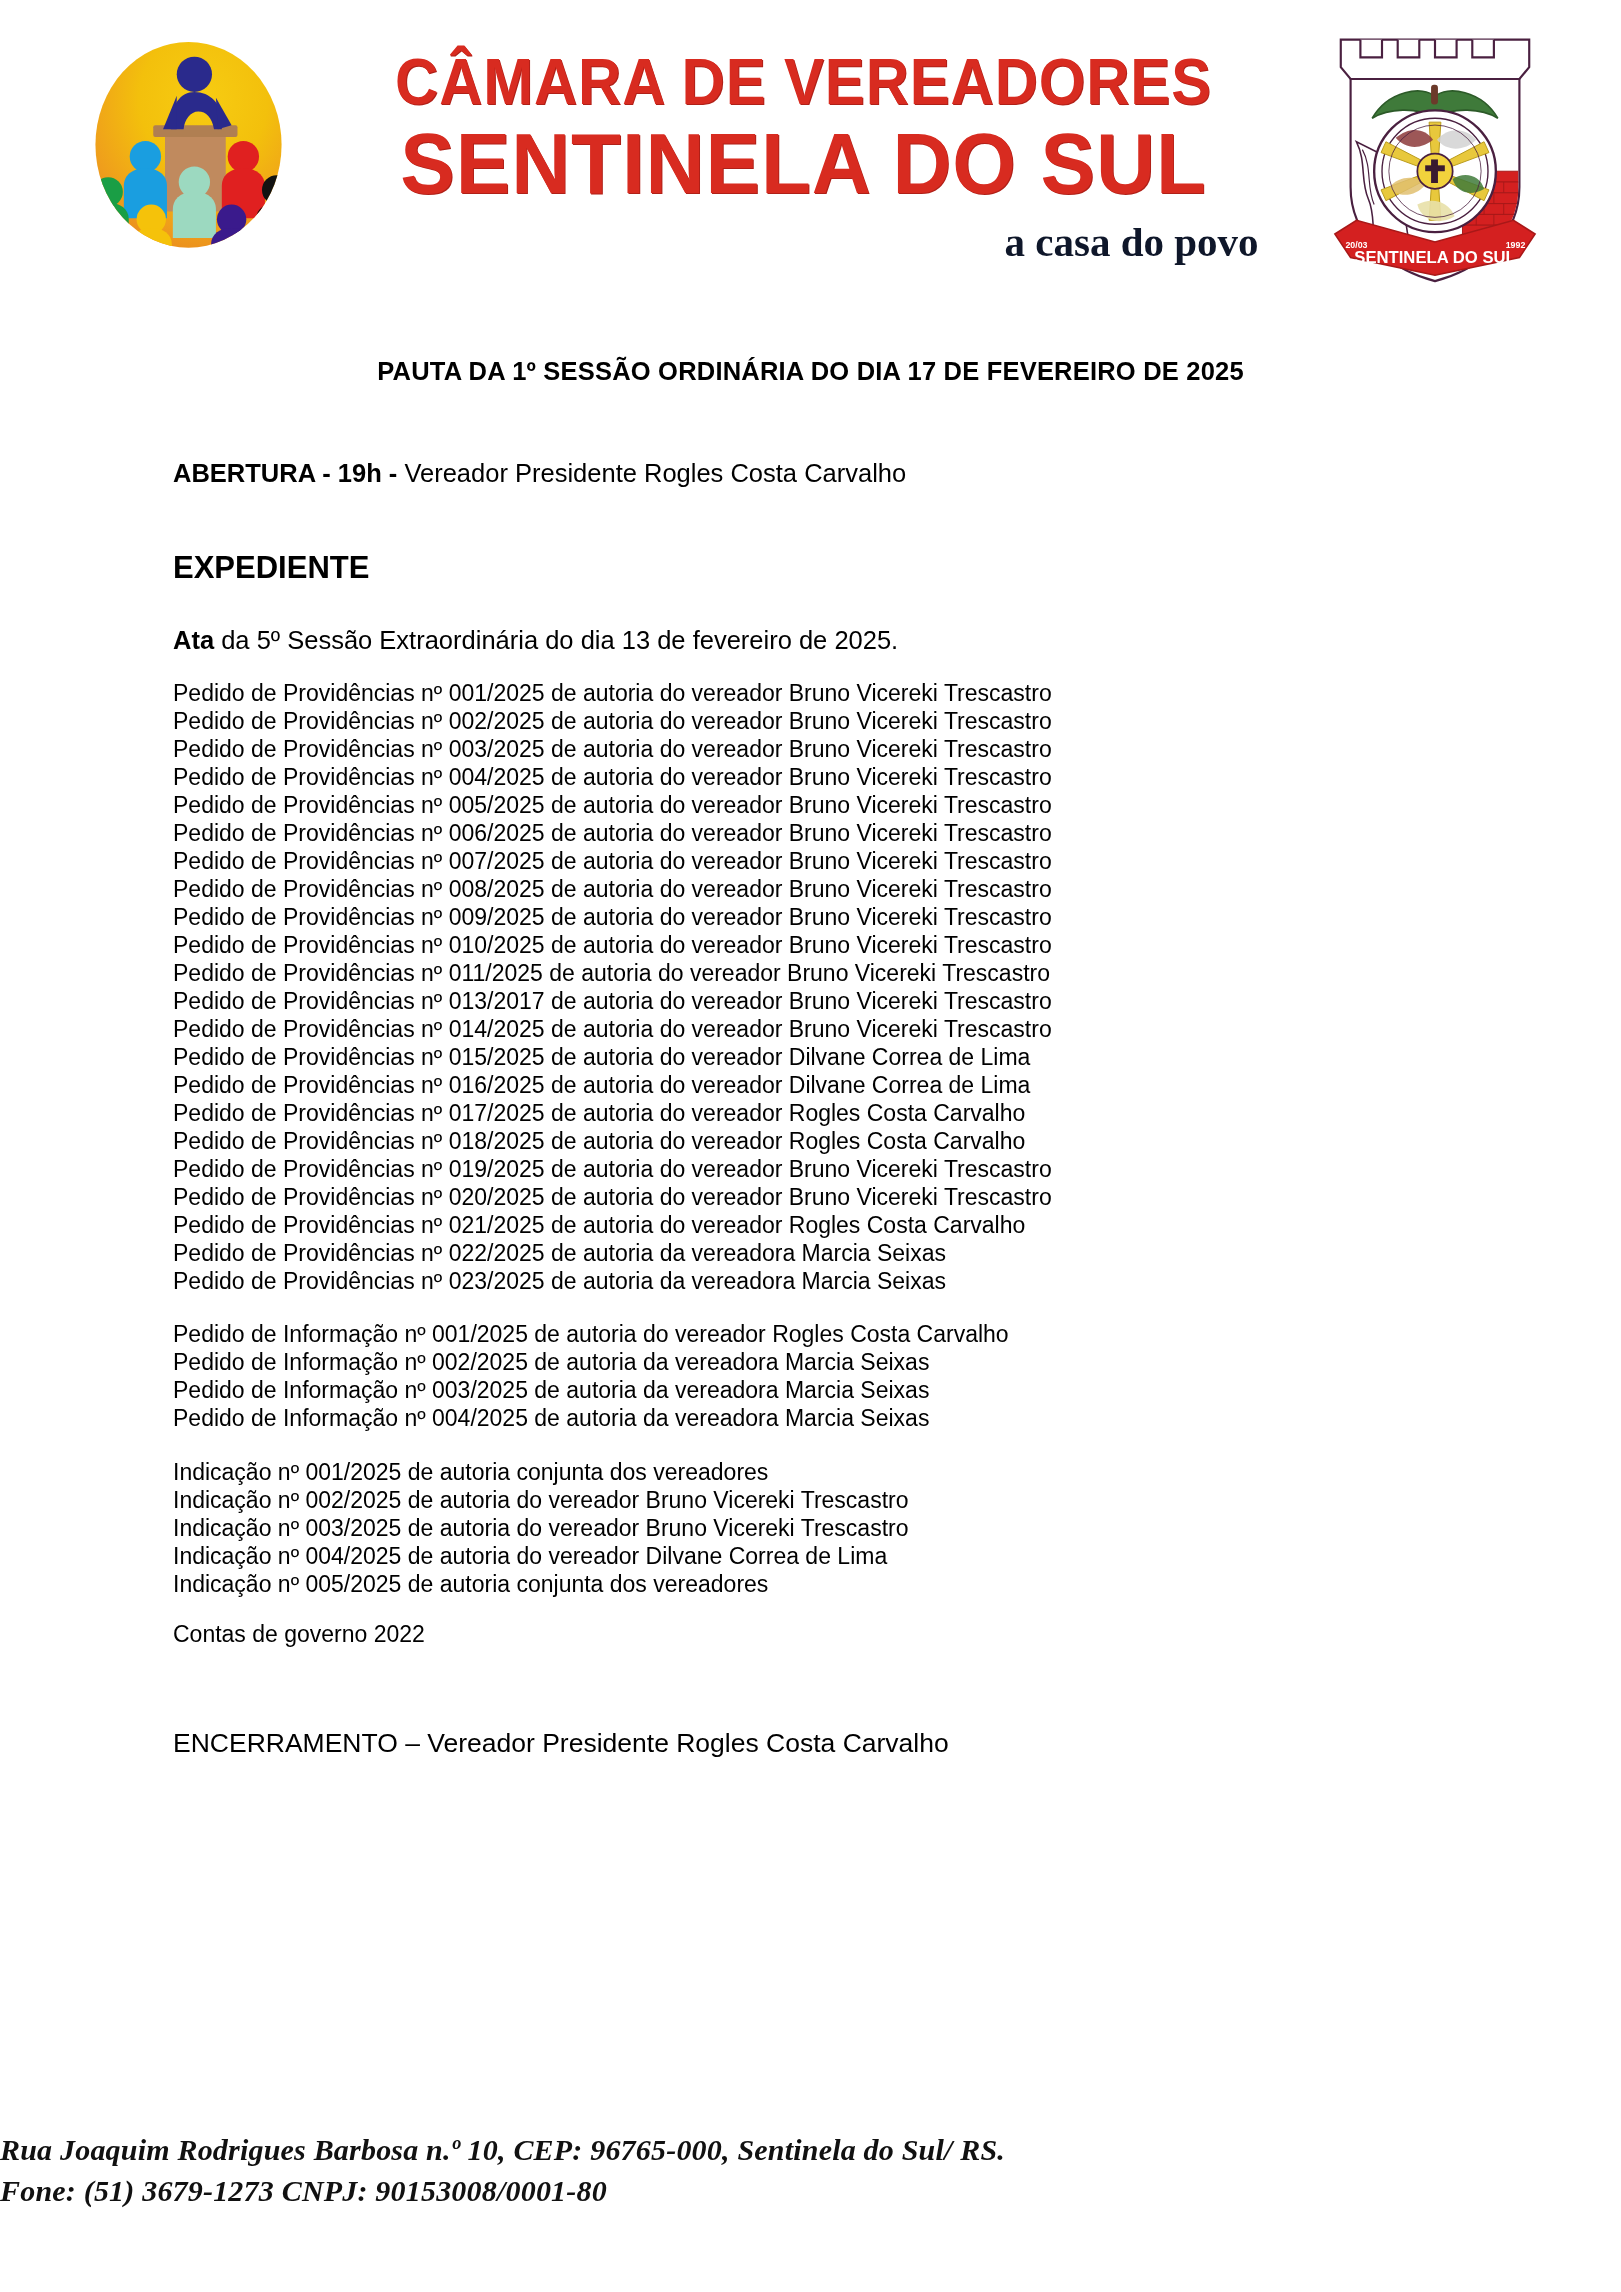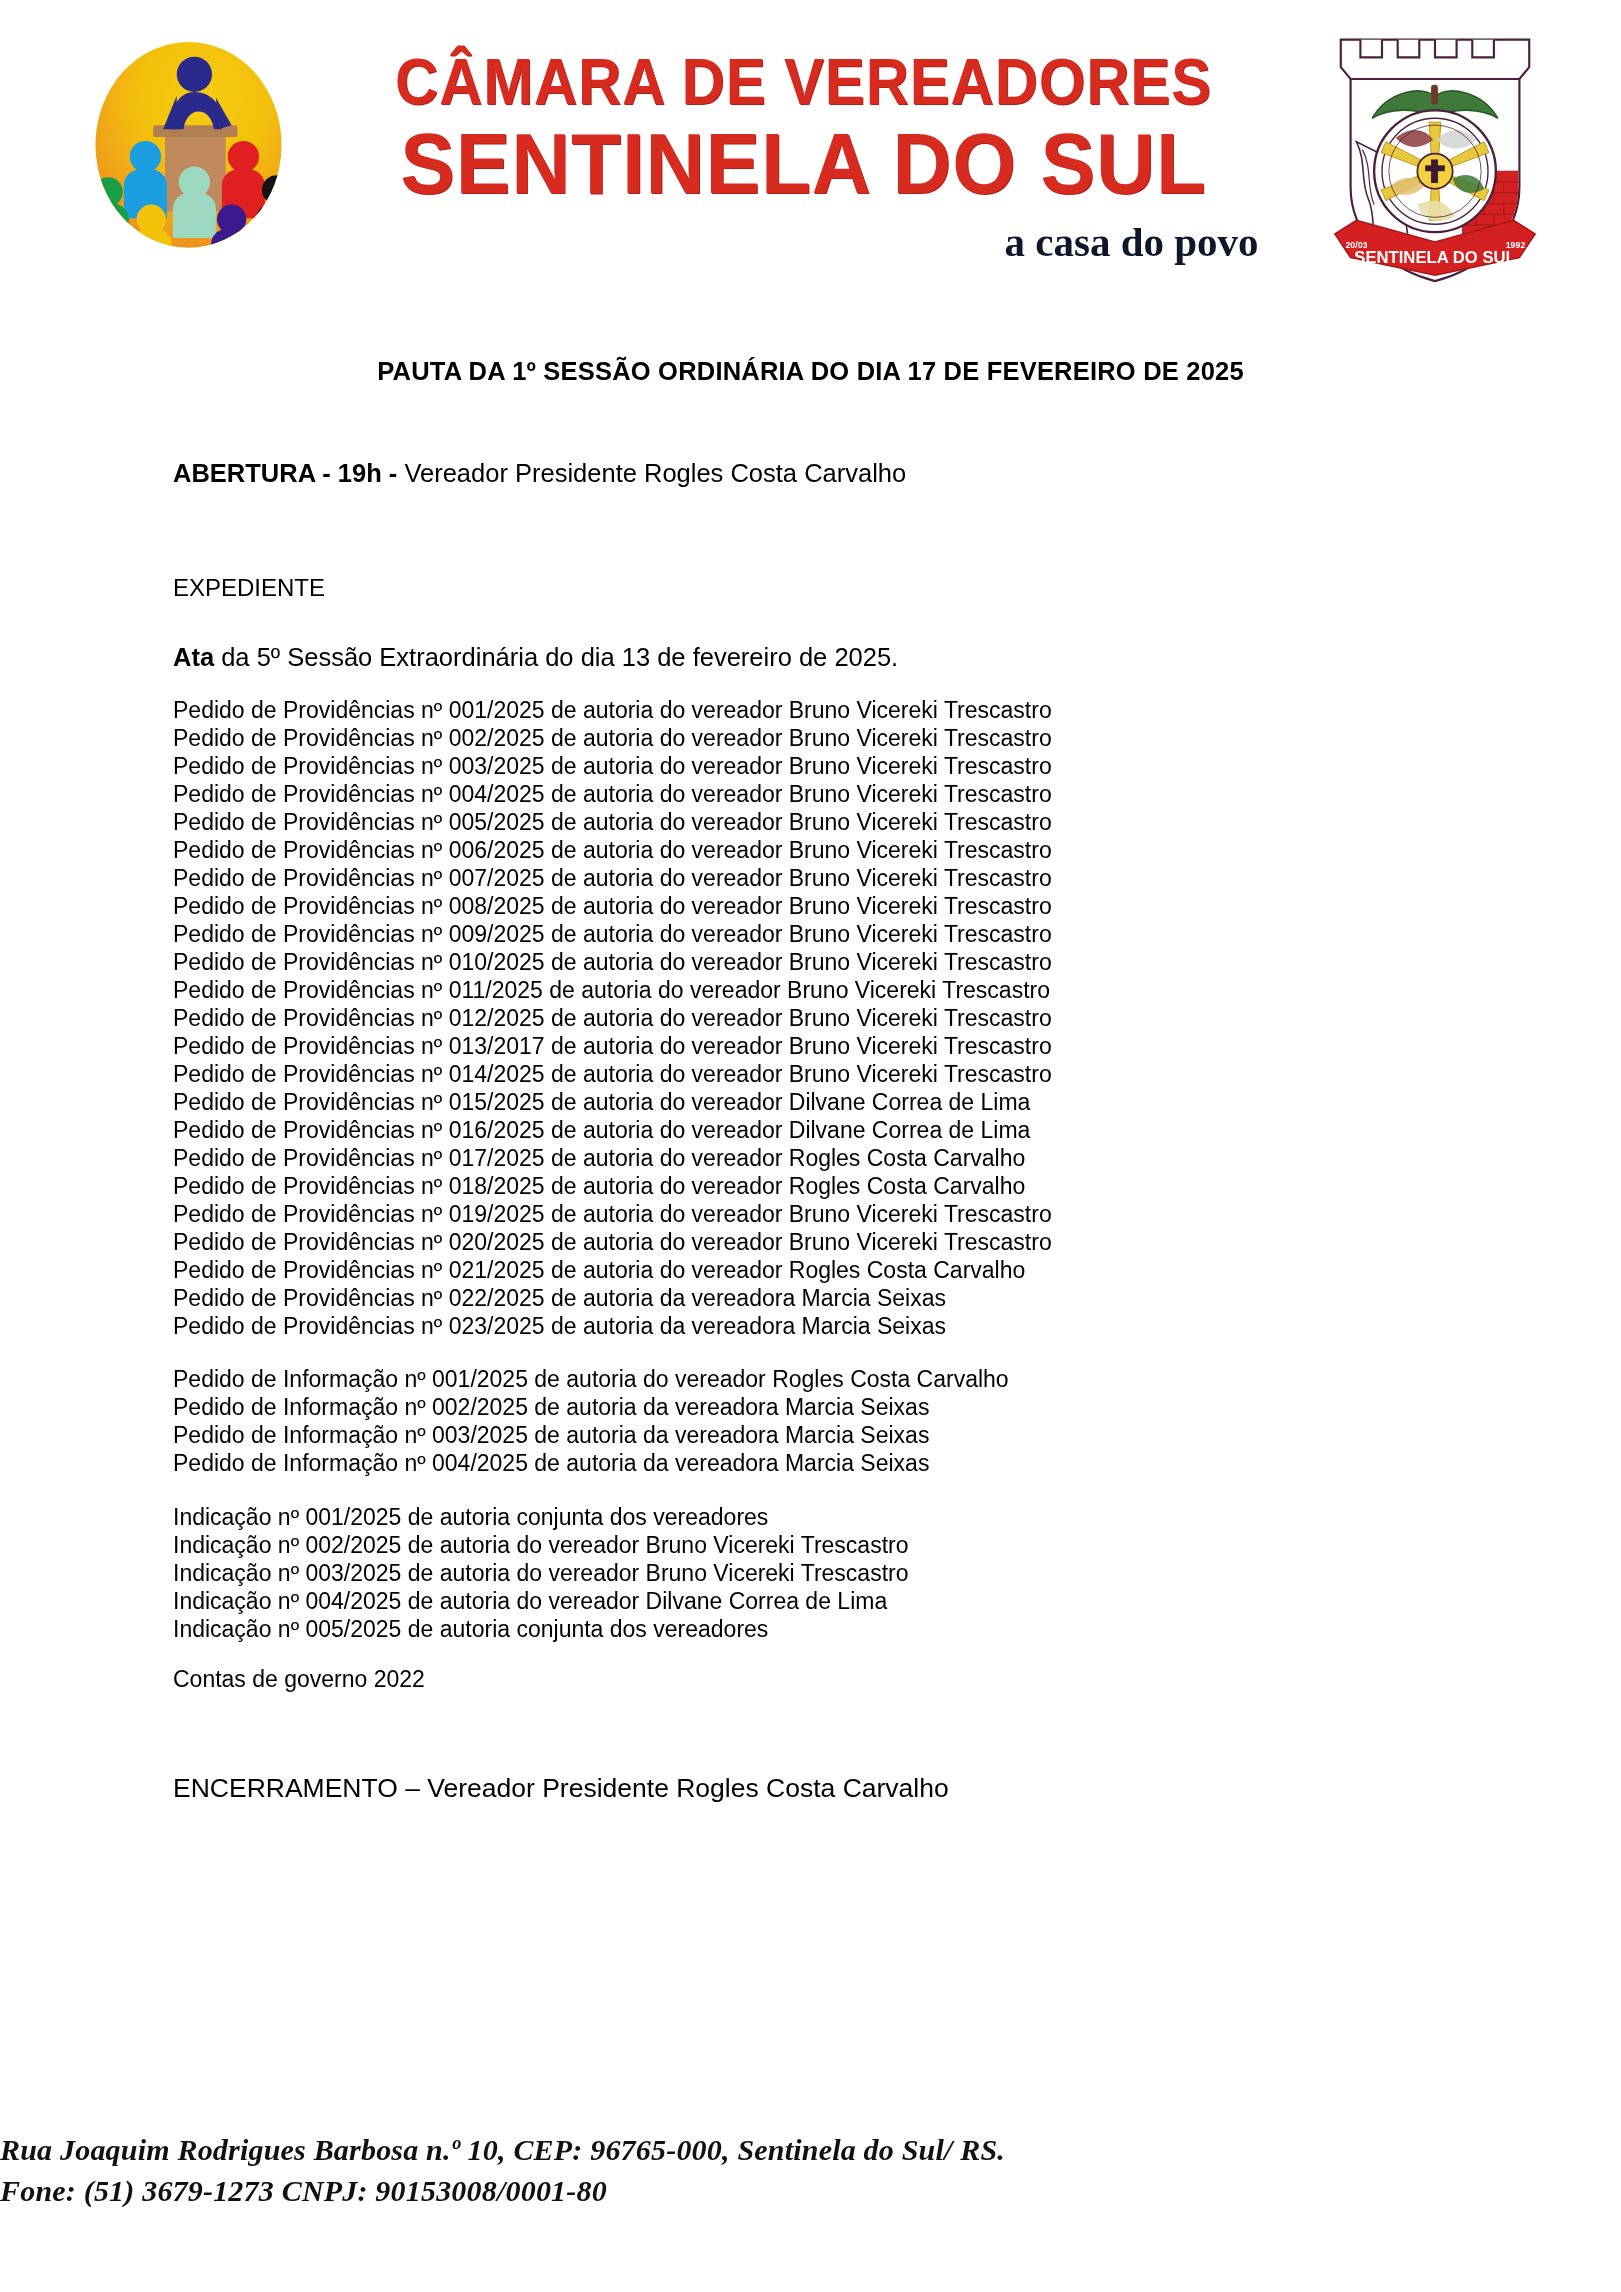--- a/index.html
+++ b/index.html
@@ -120,23 +120,22 @@
     font-size: 25.5px;
     margin-bottom: 0;
   }
   .line-abertura b { font-weight: bold; }
 
   .spacer-lg { height: 65px; }
   .spacer-md { height: 45px; }
   .spacer-sm { height: 25.5px; }
 
   .heading {
-    font-size: 24px;
-    font-weight: normal;
-    margin-top: 24px;
+    font-size: 31px;
+    font-weight: bold;
   }
 
   .line-ata { font-size: 25.5px; }
   .line-ata b { font-weight: bold; }
 
   .item-list { }
   .item {
     font-size: 23px;
     line-height: 28px;
     white-space: nowrap;
@@ -341,21 +340,20 @@
         <div class="item">Pedido de Providências nº 002/2025 de autoria do vereador Bruno Vicereki Trescastro</div>
         <div class="item">Pedido de Providências nº 003/2025 de autoria do vereador Bruno Vicereki Trescastro</div>
         <div class="item">Pedido de Providências nº 004/2025 de autoria do vereador Bruno Vicereki Trescastro</div>
         <div class="item">Pedido de Providências nº 005/2025 de autoria do vereador Bruno Vicereki Trescastro</div>
         <div class="item">Pedido de Providências nº 006/2025 de autoria do vereador Bruno Vicereki Trescastro</div>
         <div class="item">Pedido de Providências nº 007/2025 de autoria do vereador Bruno Vicereki Trescastro</div>
         <div class="item">Pedido de Providências nº 008/2025 de autoria do vereador Bruno Vicereki Trescastro</div>
         <div class="item">Pedido de Providências nº 009/2025 de autoria do vereador Bruno Vicereki Trescastro</div>
         <div class="item">Pedido de Providências nº 010/2025 de autoria do vereador Bruno Vicereki Trescastro</div>
         <div class="item">Pedido de Providências nº 011/2025 de autoria do vereador Bruno Vicereki Trescastro</div>
-        <div class="item">Pedido de Providências nº 012/2025 de autoria do vereador Bruno Vicereki Trescastro</div>
         <div class="item">Pedido de Providências nº 013/2017 de autoria do vereador Bruno Vicereki Trescastro</div>
         <div class="item">Pedido de Providências nº 014/2025 de autoria do vereador Bruno Vicereki Trescastro</div>
         <div class="item">Pedido de Providências nº 015/2025 de autoria do vereador Dilvane Correa de Lima</div>
         <div class="item">Pedido de Providências nº 016/2025 de autoria do vereador Dilvane Correa de Lima</div>
         <div class="item">Pedido de Providências nº 017/2025 de autoria do vereador Rogles Costa Carvalho</div>
         <div class="item">Pedido de Providências nº 018/2025 de autoria do vereador Rogles Costa Carvalho</div>
         <div class="item">Pedido de Providências nº 019/2025 de autoria do vereador Bruno Vicereki Trescastro</div>
         <div class="item">Pedido de Providências nº 020/2025 de autoria do vereador Bruno Vicereki Trescastro</div>
         <div class="item">Pedido de Providências nº 021/2025 de autoria do vereador Rogles Costa Carvalho</div>
         <div class="item">Pedido de Providências nº 022/2025 de autoria da vereadora Marcia Seixas</div>

